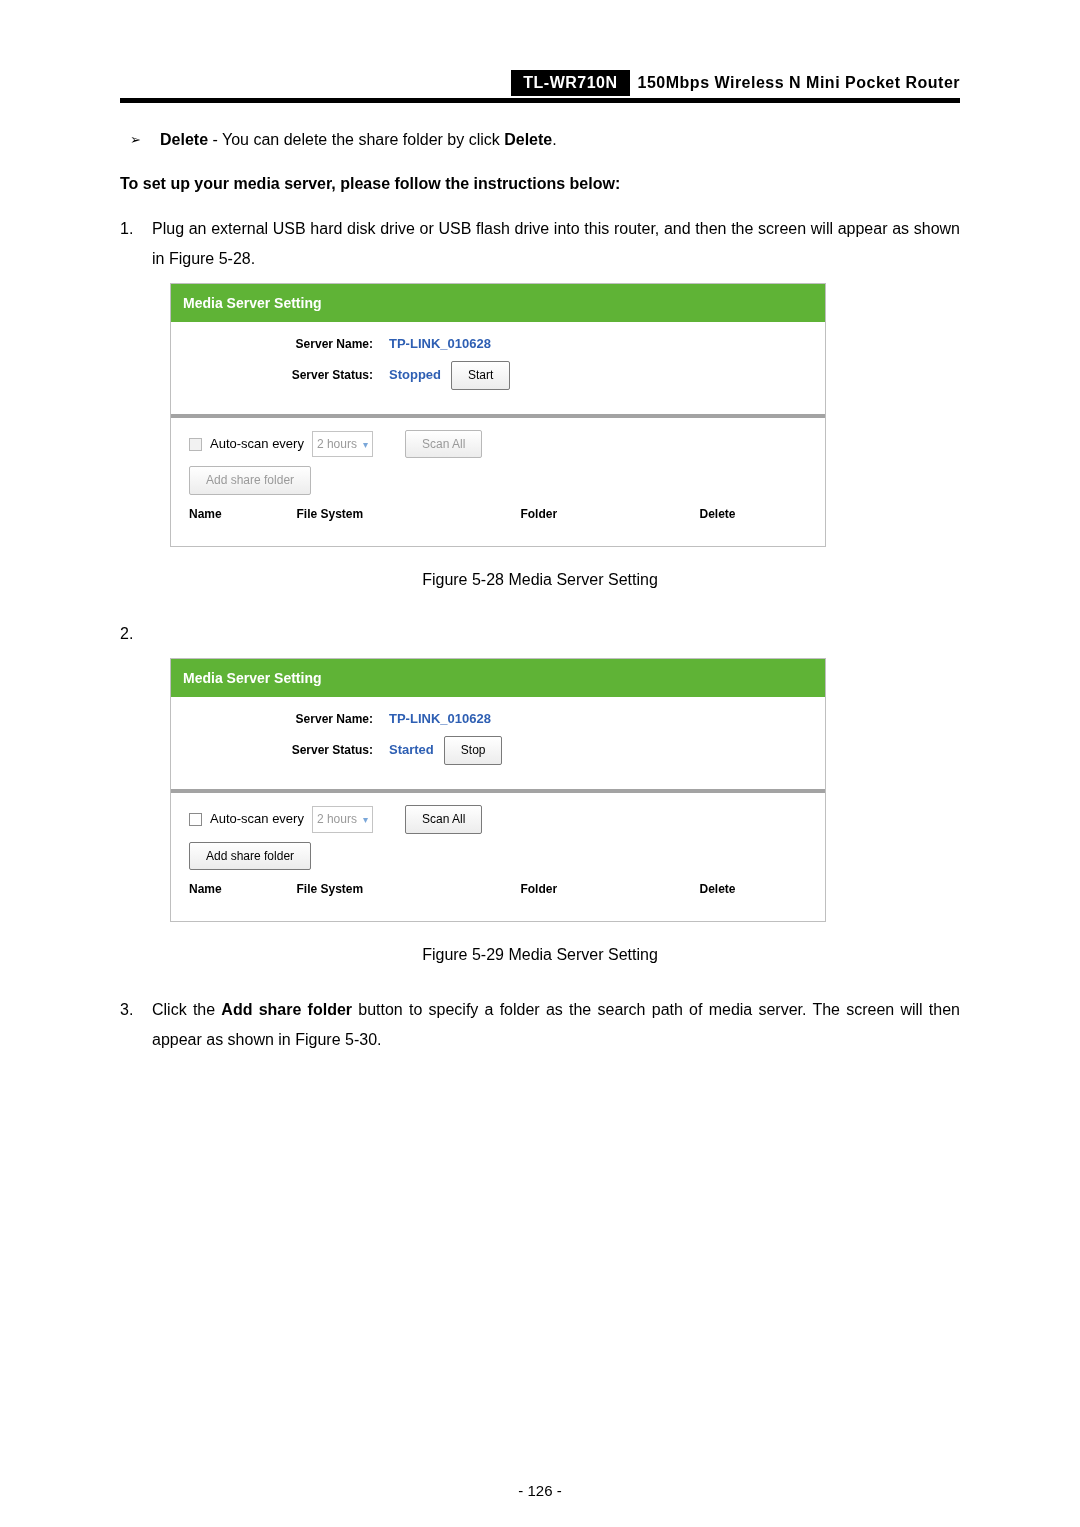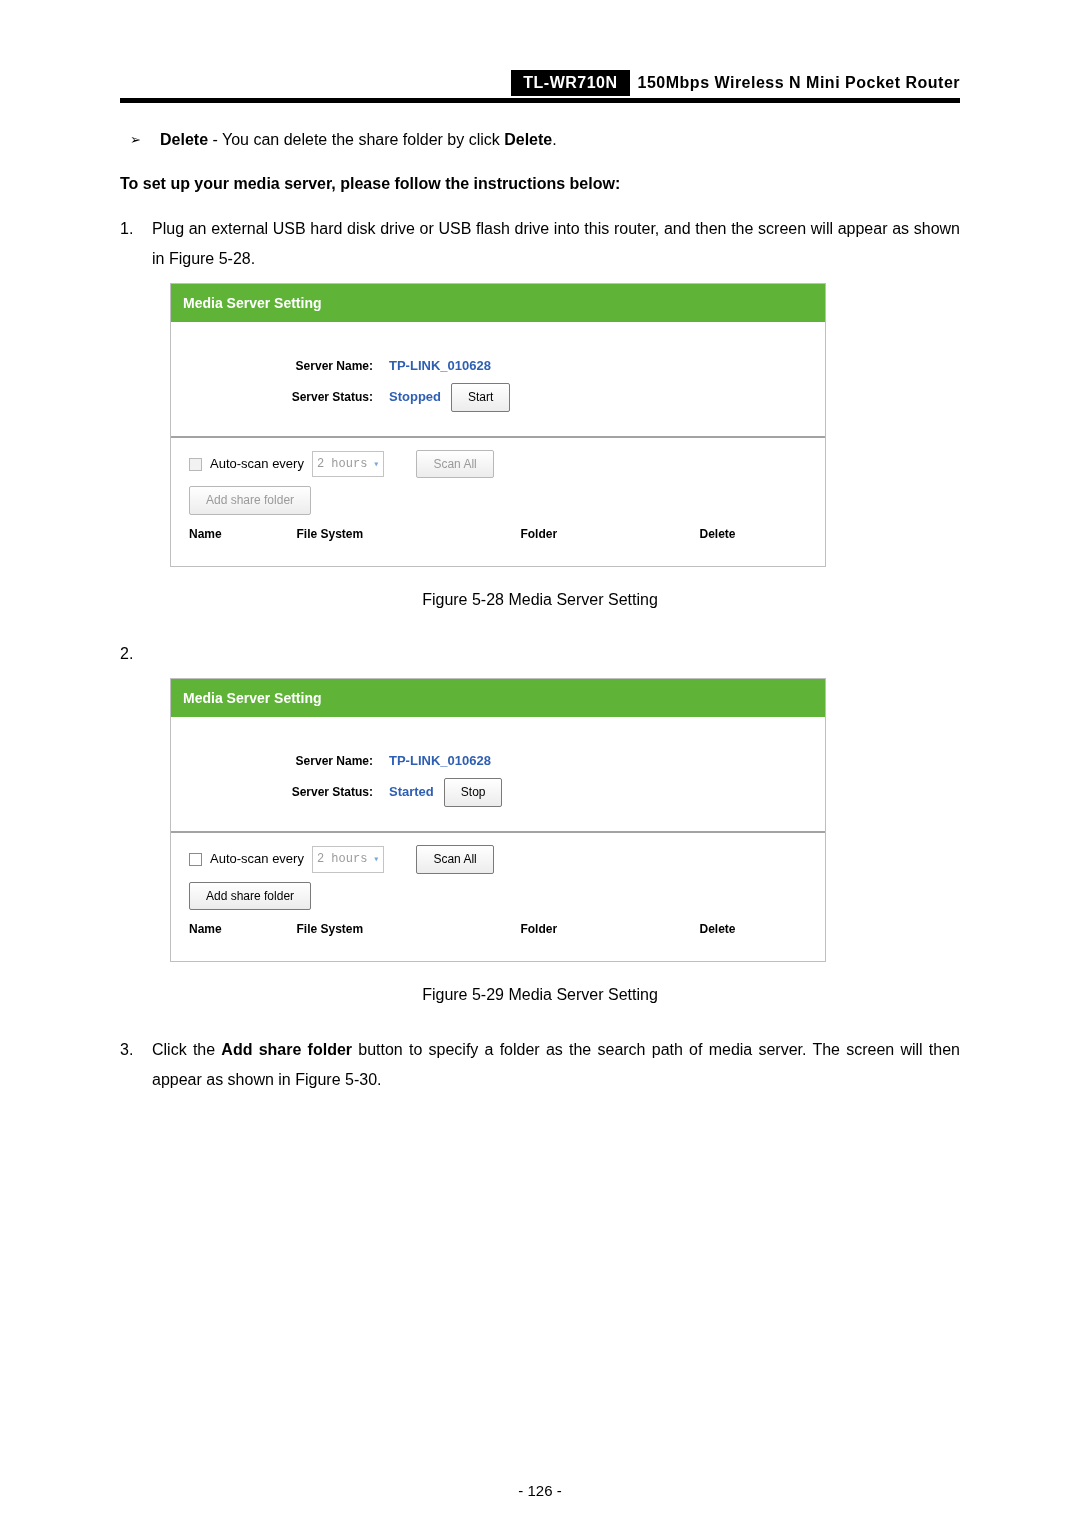--- a/index.html
+++ b/index.html
@@ -78,22 +78,22 @@
     font-size: 13px;
   }
   .ss-title {
     background: #5fb336;
     color: #fff;
     font-weight: bold;
     padding: 6px 12px;
     font-size: 14px;
   }
   .ss-section1 {
-    padding: 32px 18px 20px 18px;
-    border-bottom: 2px solid #a3a3a3;
+    padding: 10px 18px 20px 18px;
+    border-bottom: 4px solid #a3a3a3;
   }
   .ss-row { display: flex; align-items: center; margin-bottom: 4px; }
   .ss-label {
     width: 200px;
     text-align: right;
     padding-right: 16px;
     font-weight: bold;
     font-size: 12px;
   }
   .ss-value-blue {
@@ -128,21 +128,20 @@
   }
   .ss-checkbox.disabled { background:#f2f2f2; border-color:#b8b8b8; }
   .ss-select {
     border: 1px solid #9a9a9a;
     padding: 1px 4px;
     font-size: 12px;
     display: inline-flex;
     align-items: center;
     gap: 6px;
     background: #fff;
-    font-family: Liberation Mono, monospace;
   }
   .ss-select.disabled { color:#9a9a9a; border-color:#c4c4c4; }
   .chev { font-size: 10px; color:#7aa7d9; }
   .ss-table-head {
     display: flex;
     font-weight: bold;
     font-size: 12px;
     margin-top: 8px;
   }
   .th-name   { width: 120px; }

